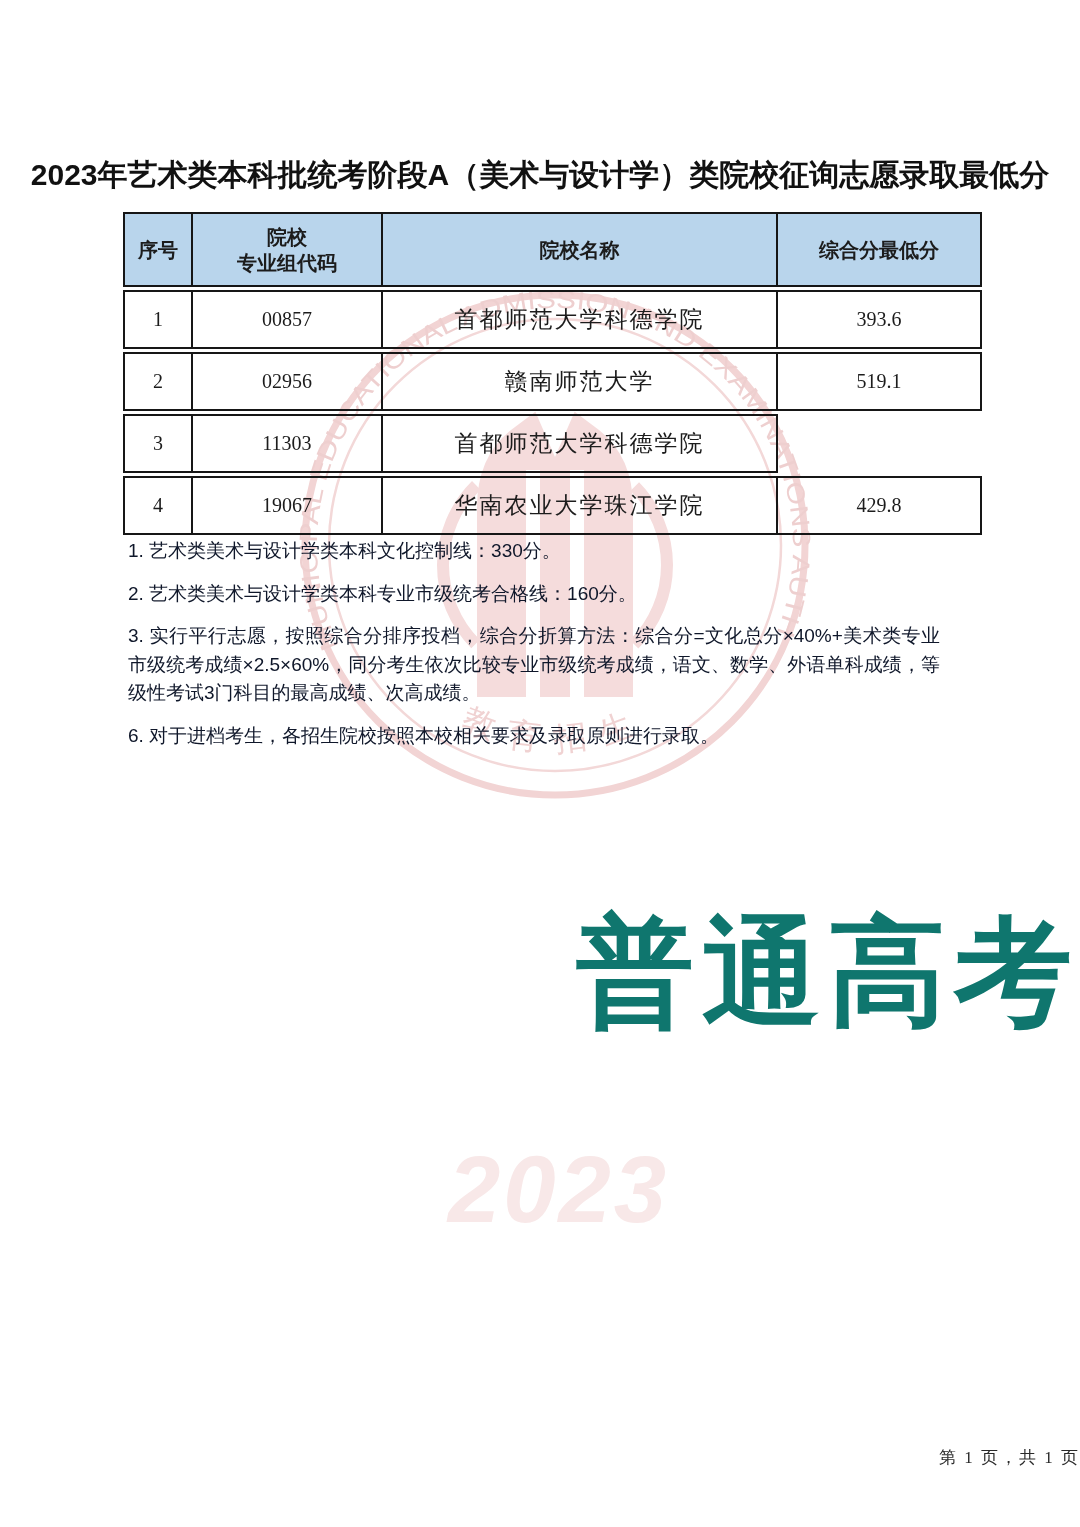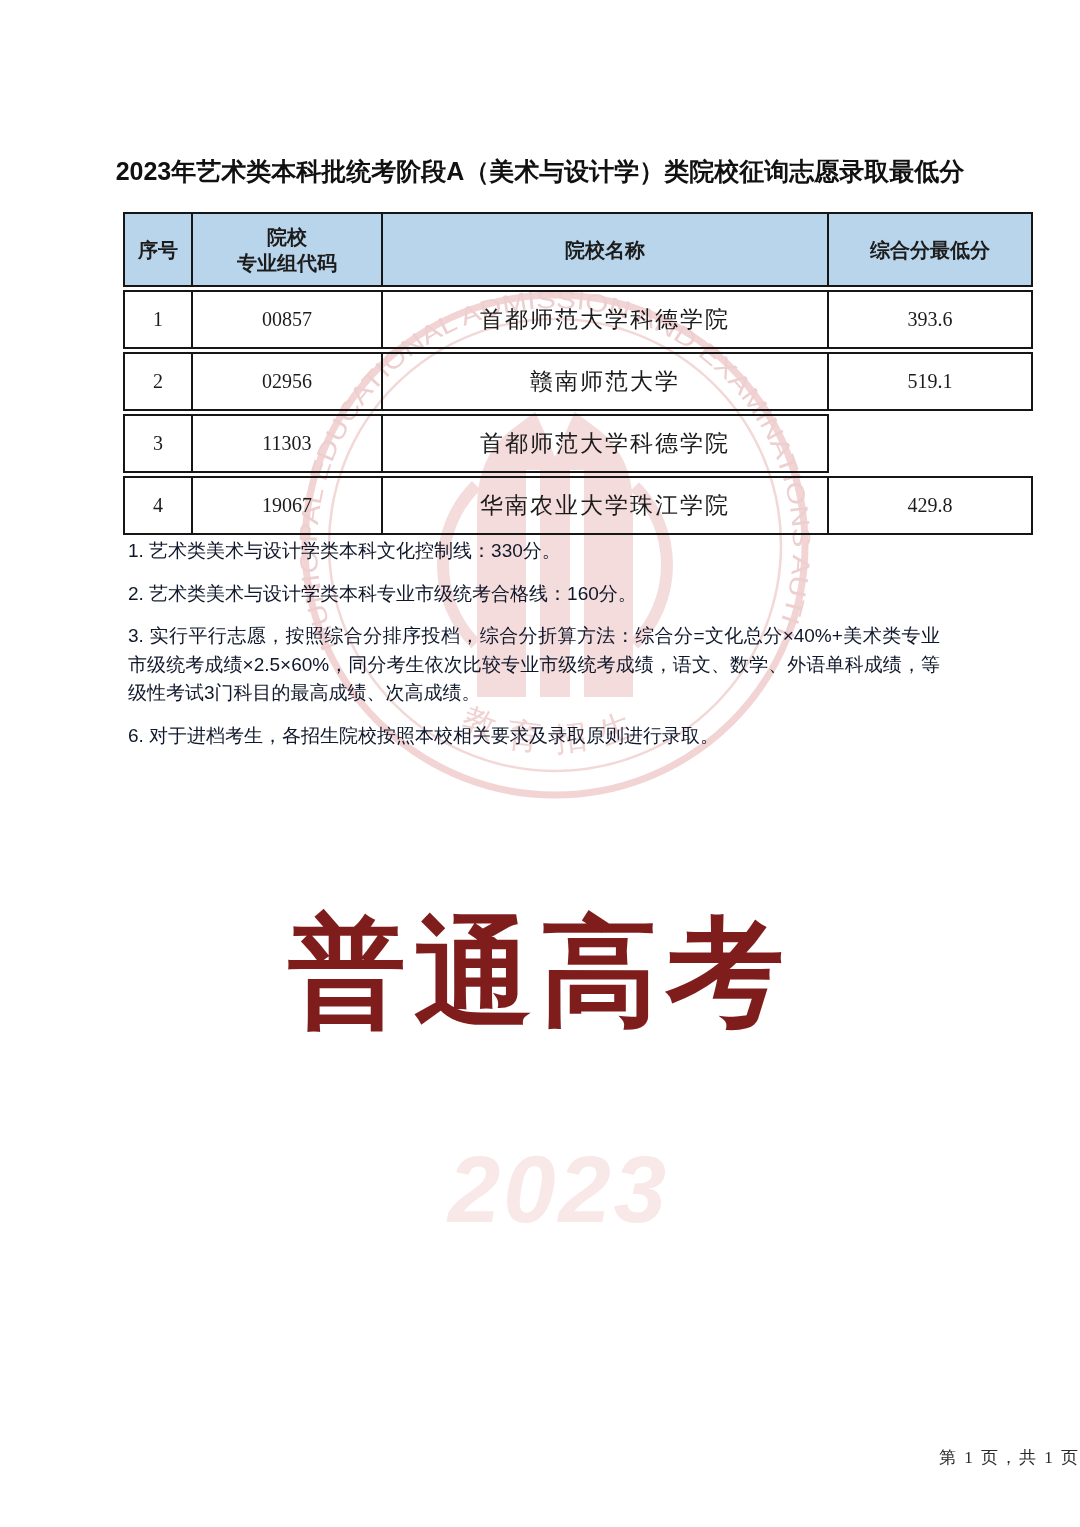--- a/index.html
+++ b/index.html
@@ -7,47 +7,47 @@
     width:1080px;height:1527px;position:relative;background:#ffffff;
     font-family:"Liberation Serif", serif;overflow:hidden;
   }
   .layer{position:absolute;inset:0;}
   .wm-layer{z-index:0;}
   .content-layer{z-index:1;}
 
   
   .seal{position:absolute;left:275px;top:265px;width:560px;height:560px;}
   .wm-slogan{
-    position:absolute;top:894px;left:0;right:0;text-align:center;
+    position:absolute;top:894px;left:0;right:0;text-align:right;
     font-family:"Liberation Sans",sans-serif;font-weight:700;font-size:118px;
-    letter-spacing:8px;color:#7f1d1d;white-space:nowrap;
+    letter-spacing:8px;color:#0f766e;white-space:nowrap;
   }
   .wm-year{
     position:absolute;top:1136px;left:448px;
     font-family:"Liberation Sans",sans-serif;font-style:italic;font-weight:700;
     font-size:94px;letter-spacing:3px;color:#f8e8e8;
   }
 
   
   .doc-title{
     position:absolute;top:155px;left:0;right:0;text-align:center;
-    font-family:"Liberation Sans",sans-serif;font-weight:700;font-size:25px;color:#111;
+    font-family:"Liberation Sans",sans-serif;font-weight:700;font-size:30px;color:#111;
   }
 
   
   .doc-table{position:absolute;left:123px;top:212px;}
   .tr{display:flex;}
   .tr + .tr{margin-top:3px;}
   .td{
     box-sizing:border-box;border:2px solid #161616;
     display:flex;align-items:center;justify-content:center;
     text-align:center;color:#1c1c1c;background:transparent;
   }
   .td + .td{margin-left:-2px;}
-  .c1{width:70px;text-align:right;} .c2{width:192px;} .c3{width:448px;} .c4{width:206px;}
+  .c1{width:70px;text-align:right;} .c2{width:192px;} .c3{width:397px;} .c4{width:206px;}
   .tr.header .td{
     background:#b9d5ec;height:75px;
     font-family:"Liberation Sans",sans-serif;font-weight:700;font-size:20px;
     line-height:1.3;white-space:pre-line;
   }
   .tr.row .td{height:59px;font-family:"Liberation Serif",serif;font-size:20px;}
   .tr.row .td.c3{font-size:23px;letter-spacing:2px;}
 
   
   .notes{position:absolute;left:128px;top:537px;width:812px;}

